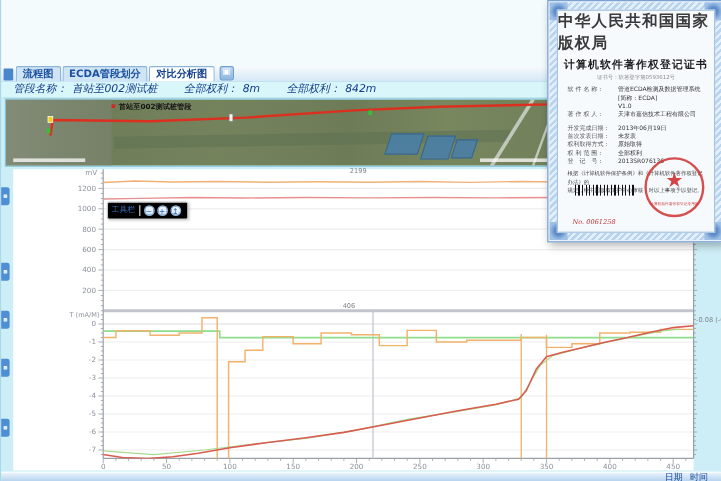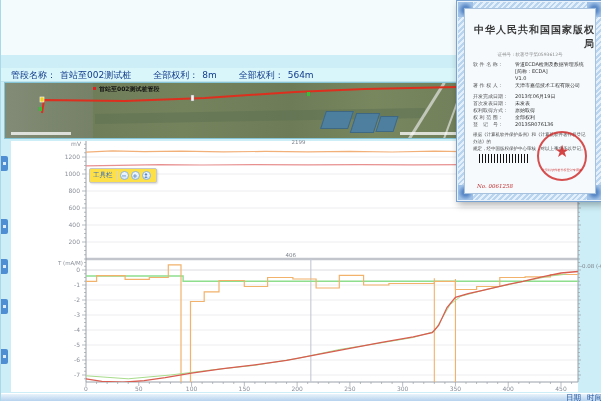--- a/index.html
+++ b/index.html
@@ -16,64 +16,64 @@
   .tab{font-size:8.5px;font-weight:bold;color:#1c52a2;background:#cfe4f4;border:1px solid #8ab4d8;
        border-bottom:none;border-radius:2px 2px 0 0;padding:1px 5px 0 5px;margin-right:1px;height:11px;
        line-height:11px;white-space:nowrap;}
   .tab.active{background:#ffffff;color:#123f8e;}
   .tab-icon{width:10px;height:10px;background:linear-gradient(#bcd8f0,#8fb8e0);border:1px solid #6f9fce;
             border-radius:2px;margin:0 0 1px 3px;color:#ffffff;font-size:7px;line-height:9px;text-align:center;}
   
   .info-bar{position:absolute;left:0;top:68px;width:601px;height:14px;background:#d9f6fa;
             font-size:9px;color:#123c8c;line-height:14px;padding-left:10px;box-sizing:border-box;
             border-bottom:1px solid #bfe4ee;}
-  .info-bar span{margin-right:4px;}
+  .info-bar span{margin-right:4px;font-style:italic;}
   .info-gap{display:inline-block;width:14px;}
   
   .map{position:absolute;left:3px;top:82px;width:595px;height:55px;border:1px solid #86c4d8;
        background:linear-gradient(90deg,#76816b 0%,#6e7c58 12%,#75835d 30%,#6d7b57 48%,#79875f 62%,#707e5a 80%,#76845e 100%);
        overflow:hidden;}
   .map-urban{position:absolute;left:0;top:0;width:88px;height:55px;
              background:linear-gradient(90deg,#848d78,#77826a);opacity:.85;}
   .map-creek{position:absolute;left:90px;top:28px;width:330px;height:10px;background:#5f7354;opacity:.6;
              transform:rotate(-1deg);}
   .pond{position:absolute;background:#4a7fa6;border:1px solid #3a6688;transform:skewX(-18deg);opacity:.9;}
   .road{position:absolute;background:#d5dad2;opacity:.8;}
   .map-label{position:absolute;left:94px;top:2px;font-size:6px;font-weight:bold;color:#151515;white-space:nowrap;}
   .map-label-dot{position:absolute;left:88px;top:4px;width:3px;height:3px;background:#d22;}
   .wm{position:absolute;height:3px;background:rgba(255,255,255,.75);}
   
   .chart-region{position:absolute;left:0;top:140px;width:601px;height:253px;background:#cdeef6;}
   #chart-svg{position:absolute;left:0;top:0;}
   
-  .float-toolbar{position:absolute;left:88px;top:28px;height:13px;background:#fde047;border:1px solid #c6c6c6;
+  .float-toolbar{position:absolute;left:88px;top:28px;height:13px;background:#000000;border:1px solid #c6c6c6;
                  border-radius:2px;box-shadow:1px 1px 2px rgba(0,0,0,.15);display:flex;align-items:center;
                  padding:0 3px;z-index:5;}
   .float-toolbar .tb-label{font-size:6.5px;color:#3a6fc0;margin-right:3px;white-space:nowrap;}
   .tb-sep{width:1px;height:9px;background:#d5d5d5;margin-right:3px;}
   .tb-btn{width:9px;height:9px;border-radius:50%;background:linear-gradient(#f2f8fe,#d2e4f6);
           border:1px solid #8fb4dc;color:#2f66b4;font-size:6.5px;line-height:8px;text-align:center;
           margin-right:2px;box-sizing:border-box;}
   
   .side-tab{position:absolute;left:0;width:7px;height:15px;background:#4f8ed2;border-radius:0 2px 2px 0;}
   .side-tab::after{content:"";position:absolute;left:2px;top:6px;width:3px;height:3px;background:#dcecfa;}
   
   .status-bar{position:absolute;left:0;top:393px;width:601px;height:8px;
               background:linear-gradient(#e9f3fb,#aecdec);border-top:1px solid #ffffff;}
-  .status-bar-inner{position:absolute;right:0;top:0;font-size:7.5px;color:#164a9a;line-height:8px;text-decoration:underline;}
+  .status-bar-inner{position:absolute;right:12px;top:0;font-size:7.5px;color:#164a9a;line-height:8px;text-decoration:underline;}
   .status-bar-inner span{margin-left:6px;}
   
   .cert{position:absolute;left:455px;top:0;width:146px;height:200px;background:#e9f1fa;
         border:1px solid #7fa;border:1px solid #7aa2d0;box-shadow:2px 3px 7px rgba(0,0,0,.30);}
   .cert-band{position:absolute;inset:1px;
      background:repeating-linear-gradient(135deg,#b9d4ee 0 2px,#e3effa 2px 4px);}
   .cert-corner{position:absolute;width:15px;height:15px;background:radial-gradient(circle,#5d8bc8 30%,#9ec0e6 70%);}
   .cert-inner{position:absolute;left:7px;top:7px;right:7px;bottom:7px;background:#f6fafd;
               border:1px solid #a6c2de;}
-  .cert-org{margin-top:14px;text-align:right;font-size:10px;font-weight:bold;color:#3a3a3a;letter-spacing:1px;}
+  .cert-org{margin-top:0;text-align:left;font-size:13px;font-weight:bold;color:#3a3a3a;letter-spacing:1px;}
   .cert-title{margin-top:3px;text-align:center;font-size:9px;font-weight:bold;color:#1d1d1d;letter-spacing:1px;}
   .cert-no-line{margin-top:1px;text-align:center;font-size:4.5px;color:#8a8a8a;}
   .cert-fields{margin:4px 6px 0 8px;}
   .cert-row{display:flex;font-size:5px;line-height:7px;color:#333;}
   .cert-row .cl{width:42px;color:#555;flex:none;}
   .cert-row .cv{flex:1;}
   .cert-row.gap{height:4px;}
   .cert-statement{margin:4px 8px 0 8px;font-size:4.5px;line-height:1.55;color:#444;}
   .barcode{position:absolute;left:14px;bottom:30px;width:50px;height:9px;
            background:repeating-linear-gradient(90deg,#111 0 1px,transparent 1px 3px,#111 3px 4px,transparent 4px 6px);}
@@ -85,22 +85,31 @@
   .cert-serial{position:absolute;left:12px;bottom:4px;font-size:5.5px;color:#c23030;
                font-family:"DejaVu Serif","Liberation Serif",serif;font-style:italic;}
 </style>
 </head>
 <body>
 
 <div id="app">
 
   <div class="top-strip"></div>
 
-
-  <div class="info-bar" id="info-bar"><span>管段名称：</span><span>首站至002测试桩</span><span class="info-gap"></span><span>全部权利：</span><span>8m</span><span class="info-gap"></span><span>全部权利：</span><span>564m</span></div>
+  <div class="tab-bar">
+    <div class="tab-lead"></div>
+    <div id="tab-items" style="display:flex;align-items:flex-end;">
+        <div class="tab">流程图</div>
+        <div class="tab">ECDA管段划分</div>
+        <div class="tab active">对比分析图</div>
+      </div>
+    <div class="tab-icon">▣</div>
+  </div>
+
+  <div class="info-bar" id="info-bar"><span>管段名称：</span><span>首站至002测试桩</span><span class="info-gap"></span><span>全部权利：</span><span>8m</span><span class="info-gap"></span><span>全部权利：</span><span>842m</span></div>
 
   <div class="map">
     <div class="map-urban"></div>
     <div class="map-creek"></div>
     <div class="pond" style="left:318px;top:28px;width:26px;height:16px;"></div>
     <div class="pond" style="left:348px;top:30px;width:22px;height:18px;"></div>
     <div class="pond" style="left:373px;top:33px;width:16px;height:14px;"></div>
     <div class="road" style="left:418px;top:-6px;width:3px;height:75px;transform:rotate(32deg);"></div>
     <div class="road" style="left:447px;top:-4px;width:2px;height:70px;transform:rotate(20deg);"></div>
     <svg width="595" height="55" style="position:absolute;left:0;top:0;">
@@ -368,20 +377,21 @@
   </div>
 
   <div class="cert">
     <div class="cert-band"></div>
     <div class="cert-corner" style="left:1px;top:1px;"></div>
     <div class="cert-corner" style="right:1px;top:1px;"></div>
     <div class="cert-corner" style="left:1px;bottom:1px;"></div>
     <div class="cert-corner" style="right:1px;bottom:1px;"></div>
     <div class="cert-inner">
       <div class="cert-org">中华人民共和国国家版权局</div>
+      <div class="cert-title">计算机软件著作权登记证书</div>
       <div class="cert-no-line">证书号：软著登字第0593612号</div>
       <div class="cert-fields" id="cert-fields">
           <div class="cert-row">
             <span class="cl">软 件 名 称：</span>
             <span class="cv">管道ECDA检测及数据管理系统</span>
           </div>
           <div class="cert-row">
             <span class="cl"></span>
             <span class="cv">[简称：ECDA]</span>
           </div>

